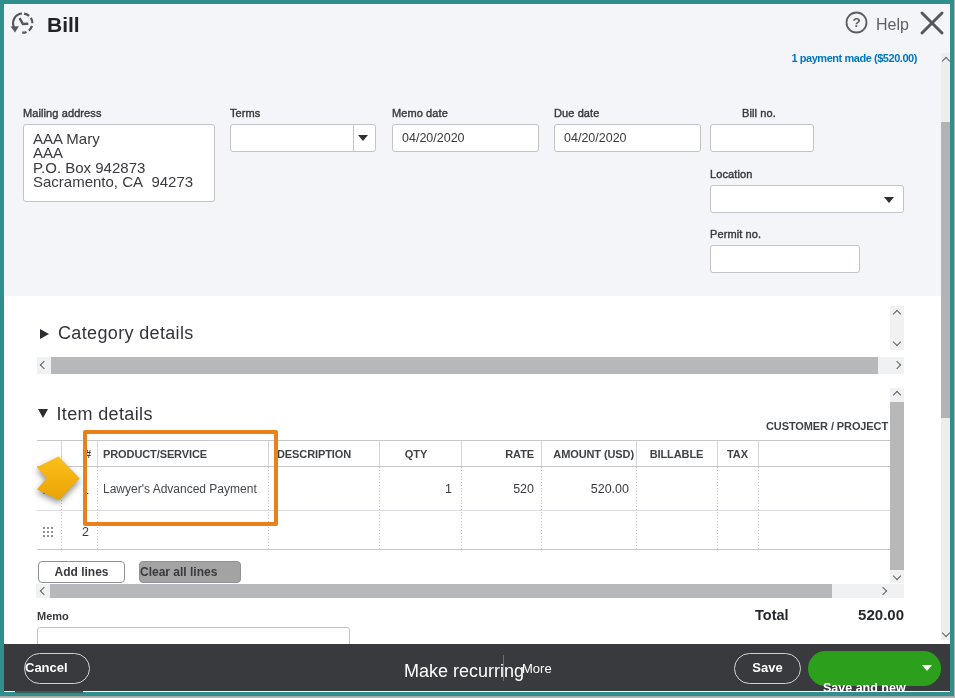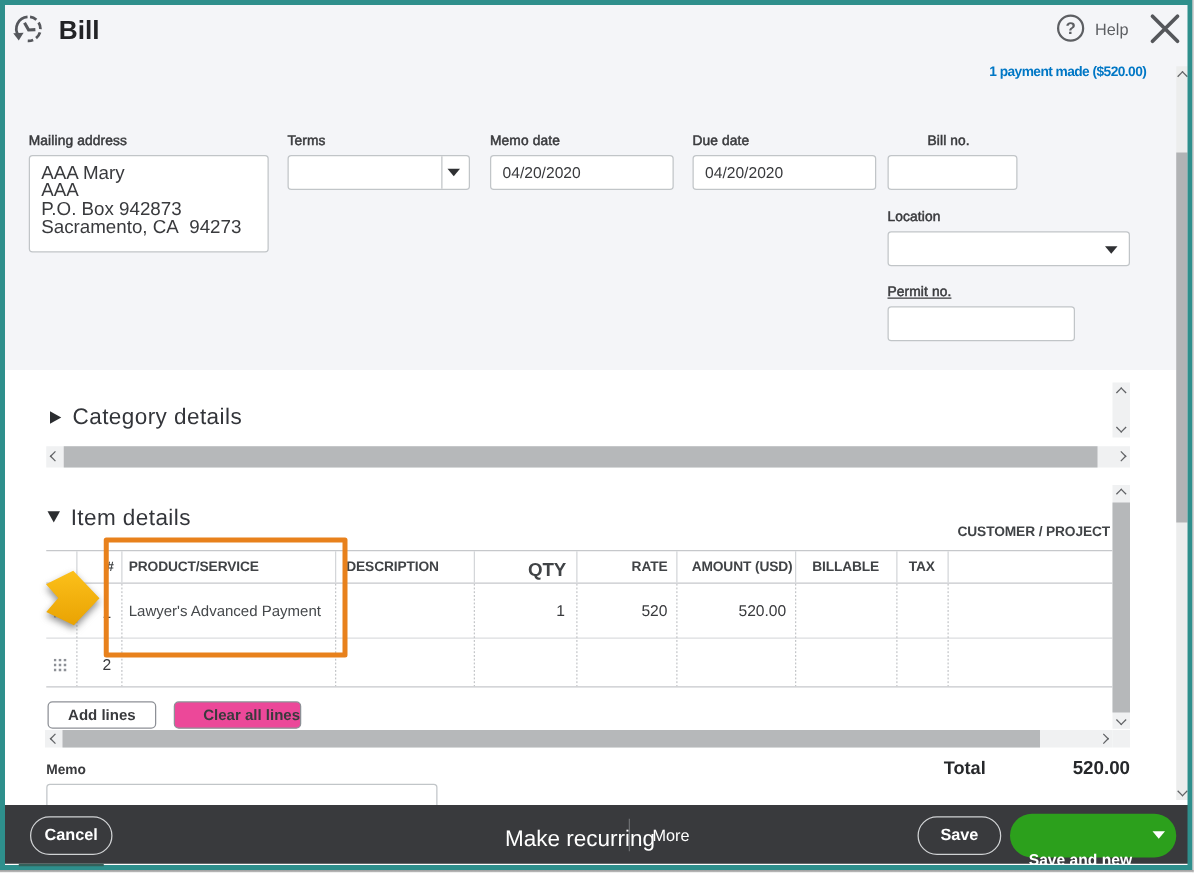--- a/index.html
+++ b/index.html
@@ -29,21 +29,21 @@
     <path d="M 19.6 18.2 L 22.9 24.0 L 28.3 23.7" stroke-width="2.5"></path>
   </g>
   <path d="M 10.6 26.6 L 18.9 26.2 L 15.0 32.4 Z" fill="#55575c"></path>
 </svg>
 <div class="abs" style="left:47px; top:13px; font-size:21px; font-weight:700; color:#222326;">Bill</div>
 
 <svg class="abs" style="left:845px; top:11px;" width="23" height="23" viewBox="0 0 23 23">
   <circle cx="11.5" cy="11.5" r="10" fill="none" stroke="#5d5f63" stroke-width="1.8"></circle>
   <text x="11.5" y="16.4" text-anchor="middle" font-family="Liberation Sans" font-size="13.5" font-weight="700" fill="#5d5f63">?</text>
 </svg>
-<div class="abs" style="left:876px; top:16px; font-size:13px; color:#5d5f63;">Help</div>
+<div class="abs" style="left:876px; top:16px; font-size:16px; color:#5d5f63;">Help</div>
 <svg class="abs" style="left:919px; top:10px;" width="26" height="26" viewBox="0 0 26 26">
   <path d="M3 3 L23 23 M23 3 L3 23" stroke="#55575b" stroke-width="3" stroke-linecap="round"></path>
 </svg>
 
 <div class="abs" style="left:600px; top:52px; width:317px; text-align:right; font-size:11px; letter-spacing:-0.45px; font-weight:700; color:#0077c5;">1 payment made ($520.00)</div>
 
 <div class="abs lbl" style="left:23px; top:107px;">Mailing address</div>
 <div class="abs inp" style="left:23px; top:124px; width:192px; height:78px; padding:7px 9px; font-size:15px; color:#393a3d; line-height:14.3px;">AAA Mary<br>AAA<br>P.O. Box 942873<br>Sacramento, CA&nbsp; 94273</div>
 
 <div class="abs lbl" style="left:230px; top:107px;">Terms</div>
@@ -57,21 +57,21 @@
 <div class="abs lbl" style="left:554px; top:107px;">Due date</div>
 <div class="abs inp" style="left:554px; top:124px; width:147px; height:28px; padding:6px 0 0 9px; font-size:12.5px; color:#393a3d;">04/20/2020</div>
 
 <div class="abs lbl" style="left:710px; top:107px;padding-left:32px;">Bill no.</div>
 <div class="abs inp" style="left:710px; top:124px; width:104px; height:28px;"></div>
 
 <div class="abs lbl" style="left:710px; top:168px;">Location</div>
 <div class="abs inp" style="left:710px; top:185px; width:194px; height:28px;"></div>
 <div class="abs tri-dn" style="left:884px; top:197px;"></div>
 
-<div class="abs lbl" style="left:710px; top:228px;text-decoration:underline;">Permit no.</div>
+<div class="abs lbl" style="left:710px; top:228px;">Permit no.</div>
 <div class="abs inp" style="left:710px; top:245px; width:150px; height:28px;"></div>
 
 <div class="abs" style="left:40px; top:329px; width:0; height:0; border-top:5px solid transparent; border-bottom:5px solid transparent; border-left:9.5px solid #2b2d30;"></div>
 <div class="abs" style="left:58px; top:322.5px; font-size:18px; letter-spacing:0.35px; color:#33353a;">Category details</div>
 
 <div class="abs" style="left:890px; top:306px; width:14px; height:44px; background:#f0f1f2;"></div>
 <div class="chev up" style="left:894px; top:311px;"></div>
 <div class="chev dn" style="left:894px; top:339px;"></div>
 
 <div class="abs" style="left:37px; top:357px; width:867px; height:17px; background:#f0f1f2;"></div>
@@ -103,21 +103,21 @@
 <div class="abs" style="left:379px; top:467px; width:1px; height:82px; background-image:linear-gradient(#c4c6c9 38%, transparent 38%); background-size:1px 3px;"></div>
 <div class="abs" style="left:461px; top:467px; width:1px; height:82px; background-image:linear-gradient(#c4c6c9 38%, transparent 38%); background-size:1px 3px;"></div>
 <div class="abs" style="left:541px; top:467px; width:1px; height:82px; background-image:linear-gradient(#c4c6c9 38%, transparent 38%); background-size:1px 3px;"></div>
 <div class="abs" style="left:636px; top:467px; width:1px; height:82px; background-image:linear-gradient(#c4c6c9 38%, transparent 38%); background-size:1px 3px;"></div>
 <div class="abs" style="left:717px; top:467px; width:1px; height:82px; background-image:linear-gradient(#c4c6c9 38%, transparent 38%); background-size:1px 3px;"></div>
 <div class="abs" style="left:758px; top:467px; width:1px; height:82px; background-image:linear-gradient(#c4c6c9 38%, transparent 38%); background-size:1px 3px;"></div>
 
 <div class="abs" style="left:61px; top:448px; width:30px; text-align:right; font-size:11px; font-weight:700; letter-spacing:-0.1px; color:#404346;">#</div>
 <div class="abs" style="left:103px; top:448px; font-size:11px; font-weight:700; letter-spacing:-0.1px; color:#404346;">PRODUCT/SERVICE</div>
 <div class="abs" style="left:277px; top:448px; font-size:11px; font-weight:700; letter-spacing:-0.1px; color:#404346;">DESCRIPTION</div>
-<div class="abs" style="left:379px; top:448px; width:74px; text-align:right; font-size:15px; font-weight:700; letter-spacing:-0.1px; color:#404346;">QTY</div>
+<div class="abs" style="left:379px; top:448px; width:74px; text-align:center; font-size:11px; font-weight:700; letter-spacing:-0.1px; color:#404346;">QTY</div>
 <div class="abs" style="left:461px; top:448px; width:73px; text-align:right; font-size:11px; font-weight:700; letter-spacing:-0.1px; color:#404346;">RATE</div>
 <div class="abs" style="left:541px; top:448px; width:93px; text-align:right; font-size:11px; font-weight:700; letter-spacing:-0.1px; color:#404346;">AMOUNT (USD)</div>
 <div class="abs" style="left:636px; top:448px; width:81px; text-align:center; font-size:11px; font-weight:700; letter-spacing:-0.1px; color:#404346;">BILLABLE</div>
 <div class="abs" style="left:717px; top:448px; width:41px; text-align:center; font-size:11px; font-weight:700; letter-spacing:-0.1px; color:#404346;">TAX</div>
 <div class="abs" style="left:766px; top:420px; font-size:11px; font-weight:700; letter-spacing:-0.1px; color:#404346;">CUSTOMER / PROJECT</div>
 
 <div class="abs" style="left:61px; top:483px; width:28px; text-align:right; font-size:12.5px; color:#393a3d;">1</div>
 <div class="abs" style="left:103px; top:482px; font-size:12px; color:#45484b;">Lawyer's Advanced Payment</div>
 <div class="abs" style="left:379px; top:482px; width:73px; text-align:right; font-size:12.5px; color:#393a3d;">1</div>
 <div class="abs" style="left:461px; top:482px; width:73px; text-align:right; font-size:12.5px; color:#393a3d;">520</div>
@@ -158,40 +158,40 @@
   <defs>
     <linearGradient id="ag" x1="0" y1="0" x2="0" y2="1">
       <stop offset="0" stop-color="#fcc01a"></stop>
       <stop offset="1" stop-color="#e9a303"></stop>
     </linearGradient>
   </defs>
   <polygon points="28.6,6.5 49.6,28.6 29.1,50.1 7,39.6 16.6,28.3 6.8,17.3" fill="url(#ag)" style="filter:drop-shadow(0px 3.5px 3px rgba(95,95,95,0.7));"></polygon>
 </svg>
 
 <div class="abs" style="left:38px; top:561px; width:87px; height:22px; border:1px solid #8d9096; border-radius:4px; background:#fff; text-align:center; font-size:12px; font-weight:700; color:#393a3d; line-height:20px;">Add lines</div>
-<div class="abs" style="left:139px; top:561px; width:102px; height:22px; border:1px solid #8d9096; border-radius:4px; background:#ec4899; text-align:right; font-size:12px; font-weight:700; color:#393a3d; line-height:20px;">Clear all lines</div>
+<div class="abs" style="left:139px; top:561px; width:102px; height:22px; border:1px solid #8d9096; border-radius:4px; background:#a3a3a3; text-align:left; font-size:12px; font-weight:700; color:#393a3d; line-height:20px;">Clear all lines</div>
 
 <div class="abs" style="left:890px; top:388px; width:14px; height:195px; background:#f0f1f2;"></div>
 <div class="abs" style="left:890px; top:402px; width:14px; height:168px; background:#b6b8ba;"></div>
 <div class="chev up" style="left:894px; top:392px;"></div>
 <div class="chev dn" style="left:894px; top:573px;"></div>
 
 <div class="abs" style="left:36px; top:584px; width:854px; height:14px; background:#f0f1f2;"></div>
 <div class="abs" style="left:50px; top:584px; width:782px; height:14px; background:#b6b8ba;"></div>
 <div class="chev lt" style="left:41px; top:588px;"></div>
 <div class="chev rt" style="left:880px; top:588px;"></div>
 <div class="abs" style="left:890px; top:584px; width:14px; height:14px; background:#f0f1f2;"></div>
 
 <div class="abs" style="left:37px; top:610px; font-size:11px; font-weight:700; color:#393a3d;">Memo</div>
 <div class="abs inp" style="left:37px; top:627px; width:313px; height:30px;"></div>
 <div class="abs" style="left:755px; top:607px; font-size:14.5px; font-weight:700; color:#26282b;">Total</div>
 <div class="abs" style="left:804px; top:606px; width:100px; text-align:right; font-size:15px; font-weight:700; color:#26282b;">520.00</div>
 
 <div class="abs" style="left:4px; top:644px; width:947px; height:47px; background:#393a3d;"></div>
-<div class="abs" style="left:24px; top:653px; width:66px; height:31px; border:1.5px solid #d0d2d4; border-radius:16px; text-align:center; line-height:28px; font-size:13px; font-weight:700; color:#fff;">Cancel</div>
+<div class="abs" style="left:24px; top:653px; width:66px; height:31px; border:1.5px solid #d0d2d4; border-radius:16px; text-align:left; line-height:28px; font-size:13px; font-weight:700; color:#fff;">Cancel</div>
 <div class="abs" style="left:404px; top:661px; font-size:18px; color:#fff;">Make recurring</div>
 <div class="abs" style="left:503px; top:655px; width:1px; height:26px; background:#6b6d70;"></div>
 <div class="abs" style="left:522px; top:661px; font-size:13px; color:#fff;">More</div>
 <div class="abs" style="left:734px; top:653px; width:67px; height:31px; border:1.5px solid #d0d2d4; border-radius:16px; text-align:center; line-height:28px; font-size:13px; font-weight:700; color:#fff;">Save</div>
 <div class="abs" style="left:808px; top:651px; width:133px; height:35px; border-radius:18px; background:#2ca01c;"></div>
 <div class="abs" style="left:823px; top:662px; font-size:12.5px; font-weight:700; color:#fff;margin-top:19px;">Save and new</div>
 <div class="abs tri-dn" style="left:922px; top:665px; border-top-color:#fff;"></div>
 
 <div class="abs" style="left:941px; top:53px; width:9px; height:587px; background:#eceded;"></div>
 <div class="abs" style="left:941px; top:122px; width:9px; height:296px; background:#b1b3b5;"></div>

